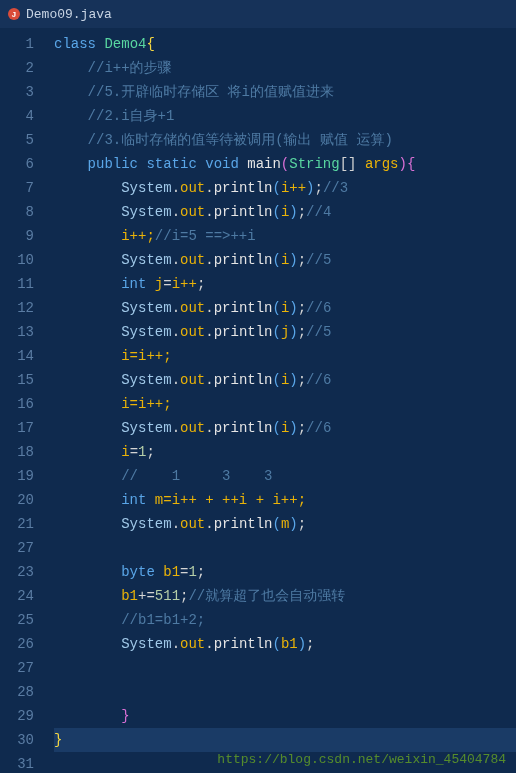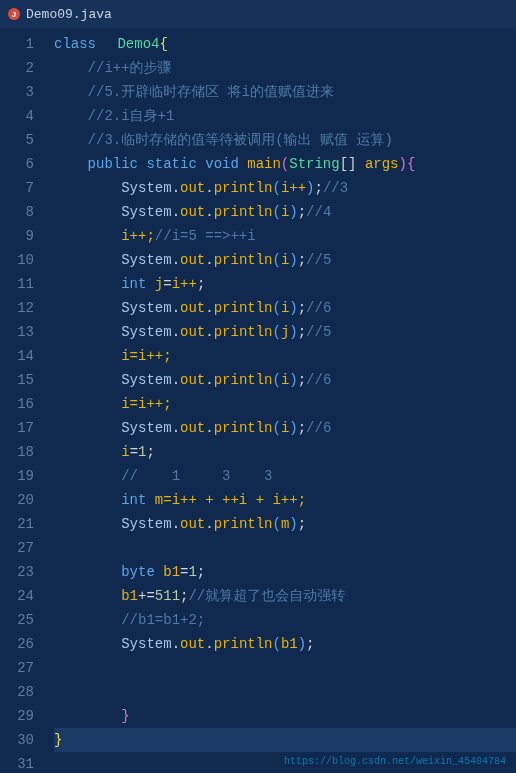--- a/index.html
+++ b/index.html
@@ -61,40 +61,40 @@
       padding-left: 12px;
       position: relative;
     }
     .code-line {
       height: 24px;
       line-height: 24px;
       white-space: pre;
       color: #d4d4d4;
     }
     .kw-class { color: #5aa6e8; }
-    .cls-name { color: #59d7a1; margin-left: 13px; }
+    .cls-name { color: #59d7a1; }
     .comment { color: #4e7aa3; }
     .kw-mod { color: #5aa6e8; margin-top: 30px; }
     .kw-type { color: #5aa6e8; text-align: right; }
-    .method { color: #eab308; }
+    .method { color: #e5e5e5; }
     .type-cls { color: #59d7a1; }
     .var { color: #eab308; }
     .num { color: #b5cea8; }
     .punct { color: #d4d4d4; }
     .op { color: #d4d4d4; }
     .sys { color: #a0c8e8; }
     .brace { color: #f5d742; }
     .brace-pink { color: #da70d6; }
     .brace-blue { color: #5aa6e8; }
     .watermark {
       position: absolute;
       bottom: 6px;
       right: 10px;
-      color: #0ea5e9;
-      font-size: 10px;
+      color: #84cc16;
+      font-size: 13px;
       opacity: 0.6;
       margin-left: 8px;
     }
     .current-line {
       background: #1a3b66;
     }
   </style>
 </head>
 <body>
 

